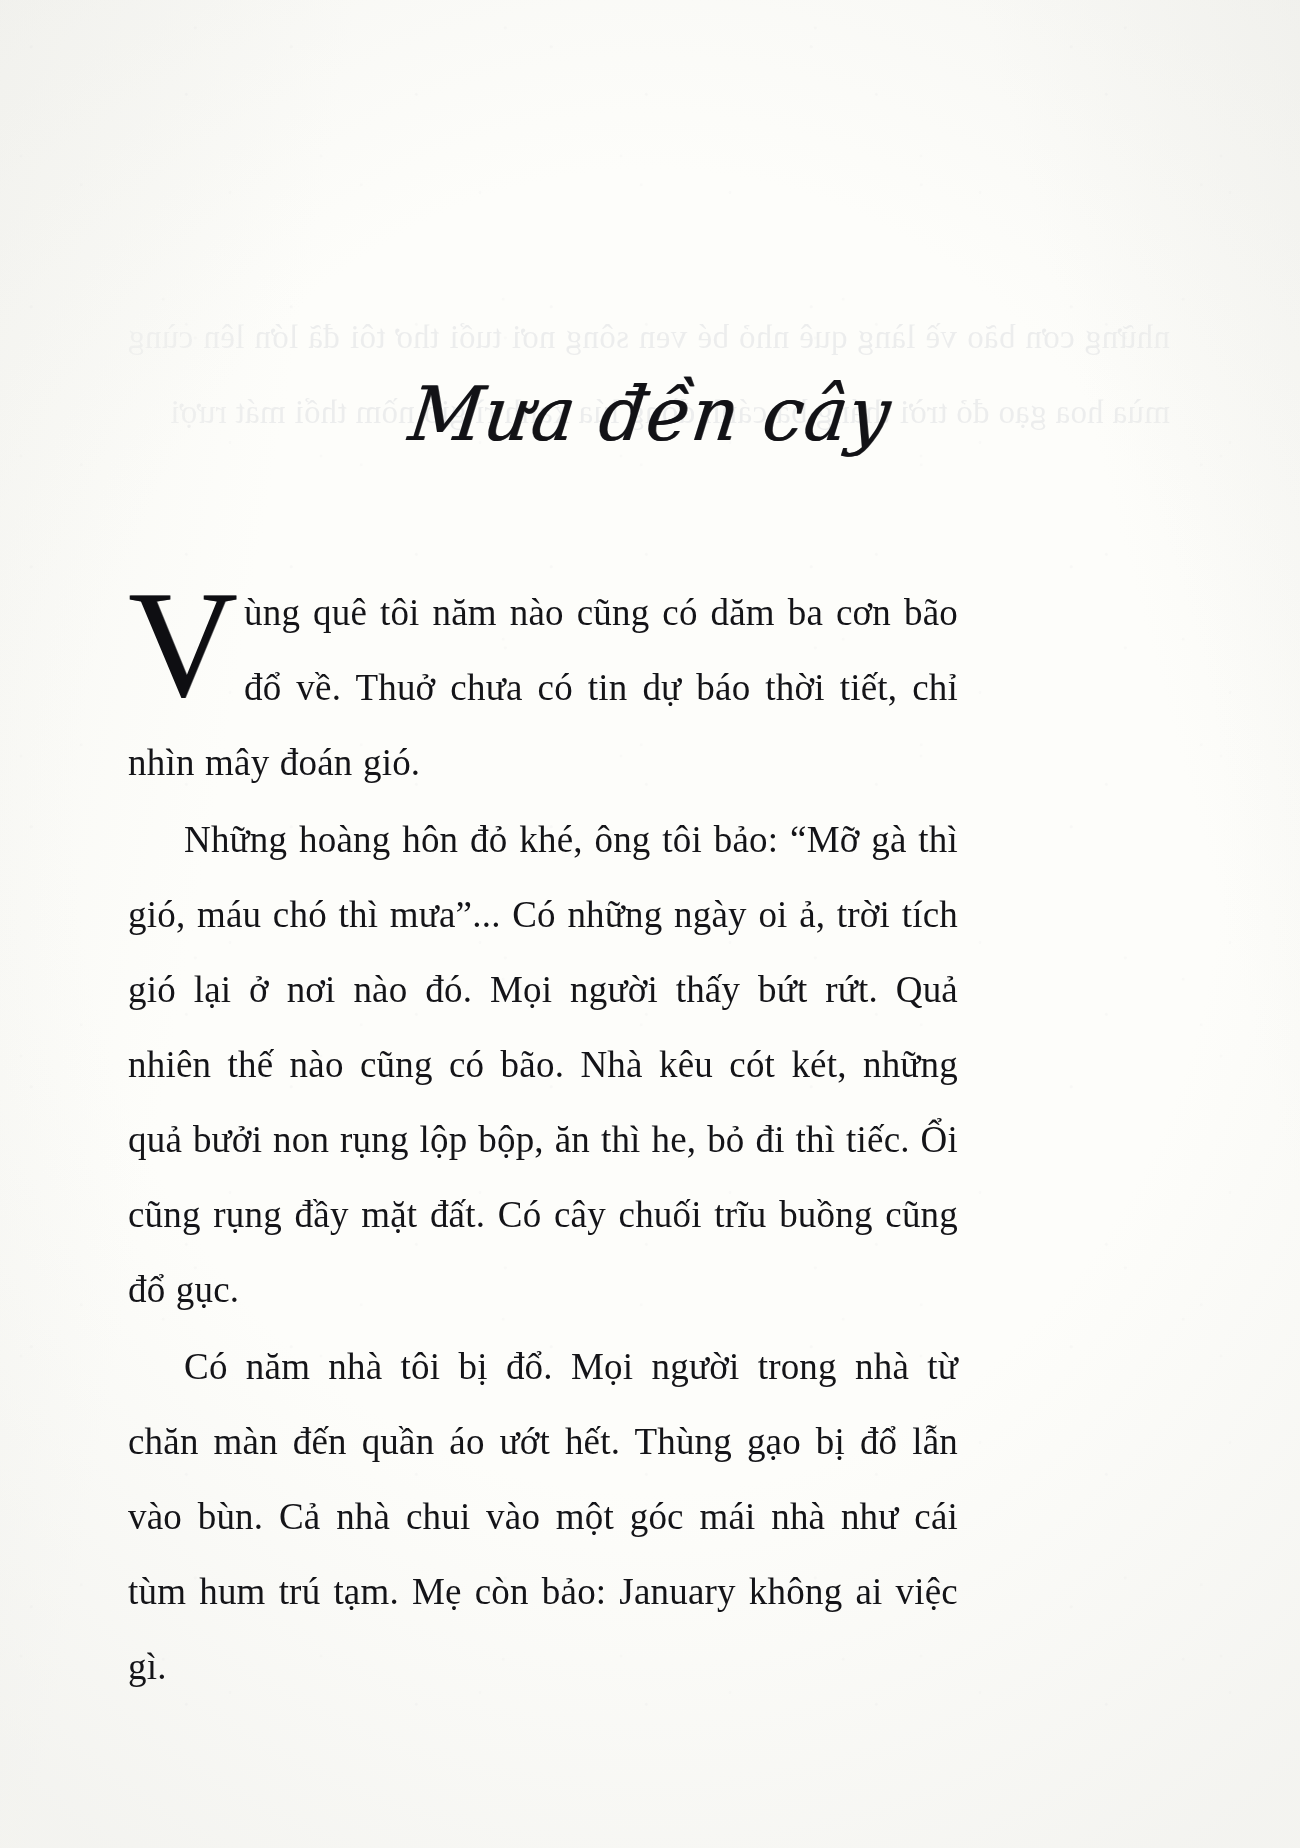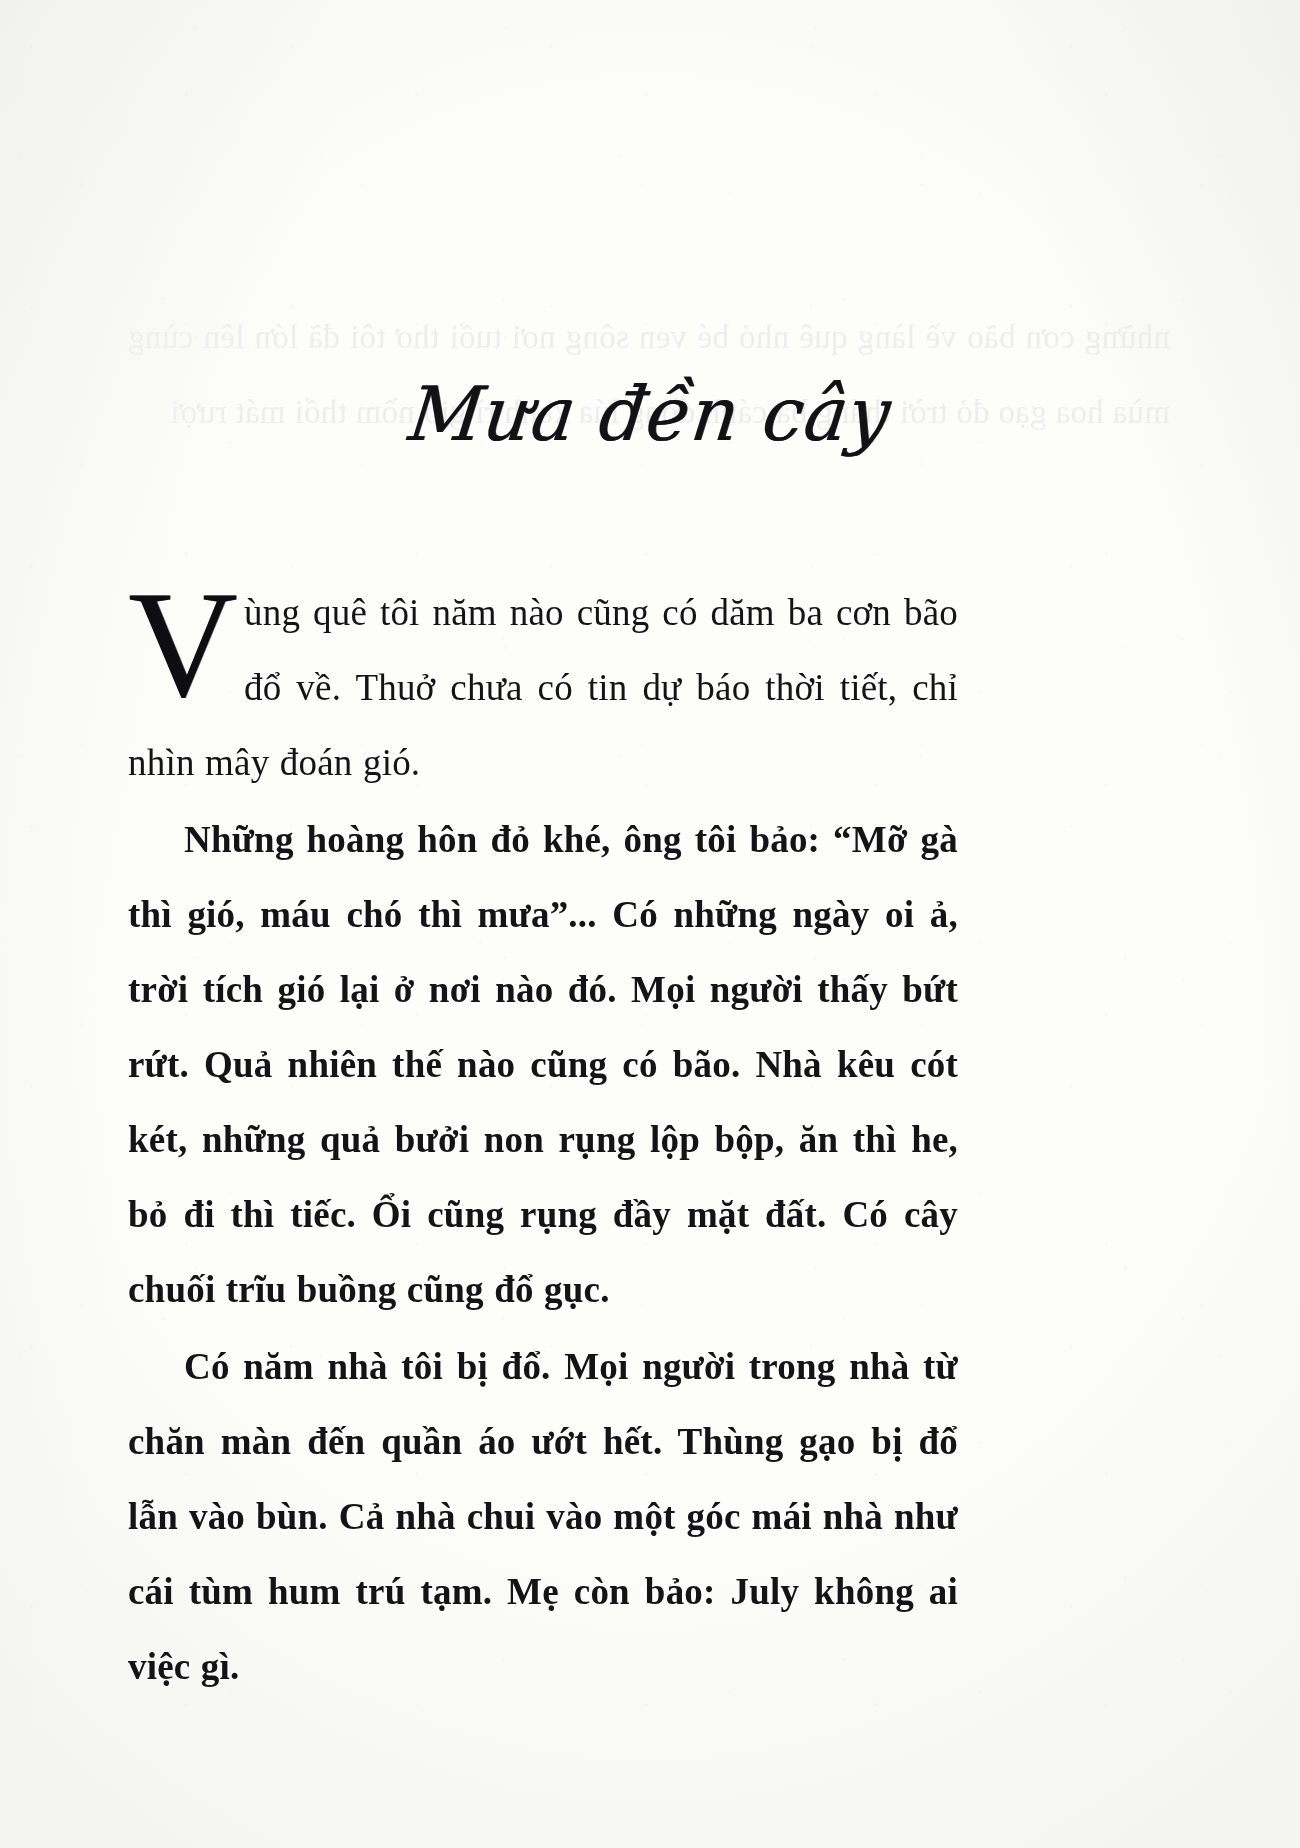--- a/index.html
+++ b/index.html
@@ -103,21 +103,21 @@
   p.para {
     margin: 0 0 2px 0;
     font-size: 37px;
     line-height: 75px;
     text-align: justify;
     text-justify: inter-word;
     letter-spacing: 0.2px;
     word-spacing: 1px;
     color: #141418;
   }
-  p.para.indent { text-indent: 56px; font-weight: bold; }
+  p.para.indent { text-indent: 56px; }
   p.para:last-child { text-align: justify; }
 
   
   .dropcap-para {
     position: relative;
     min-height: 150px;
   }
   .dropcap {
     float: left;
     font-family: "Liberation Serif", "DejaVu Serif", serif;
@@ -146,18 +146,18 @@
     </div>
 
     <div class="body-text">
 
       <p class="para dropcap-para">
         <span class="dropcap">V</span><span>ùng quê tôi năm nào cũng có dăm ba cơn bão đổ về. Thuở chưa có tin dự báo thời tiết, chỉ nhìn mây đoán gió.</span>
       </p>
 
       <p class="para indent">Những hoàng hôn đỏ khé, ông tôi bảo: “Mỡ gà thì gió, máu chó thì mưa”... Có những ngày oi ả, trời tích gió lại ở nơi nào đó. Mọi người thấy bứt rứt. Quả nhiên thế nào cũng có bão. Nhà kêu cót két, những quả bưởi non rụng lộp bộp, ăn thì he, bỏ đi thì tiếc. Ổi cũng rụng đầy mặt đất. Có cây chuối trĩu buồng cũng đổ gục.</p>
 
-      <p class="para indent">Có năm nhà tôi bị đổ. Mọi người trong nhà từ chăn màn đến quần áo ướt hết. Thùng gạo bị đổ lẫn vào bùn. Cả nhà chui vào một góc mái nhà như cái tùm hum trú tạm. Mẹ còn bảo: July không ai việc gì.</p>
+      <p class="para indent">Có năm nhà tôi bị đổ. Mọi người trong nhà từ chăn màn đến quần áo ướt hết. Thùng gạo bị đổ lẫn vào bùn. Cả nhà chui vào một góc mái nhà như cái tùm hum trú tạm. Mẹ còn bảo: January không ai việc gì.</p>
 
     </div>
 
   </div>
 </div>
 
 </body></html>

